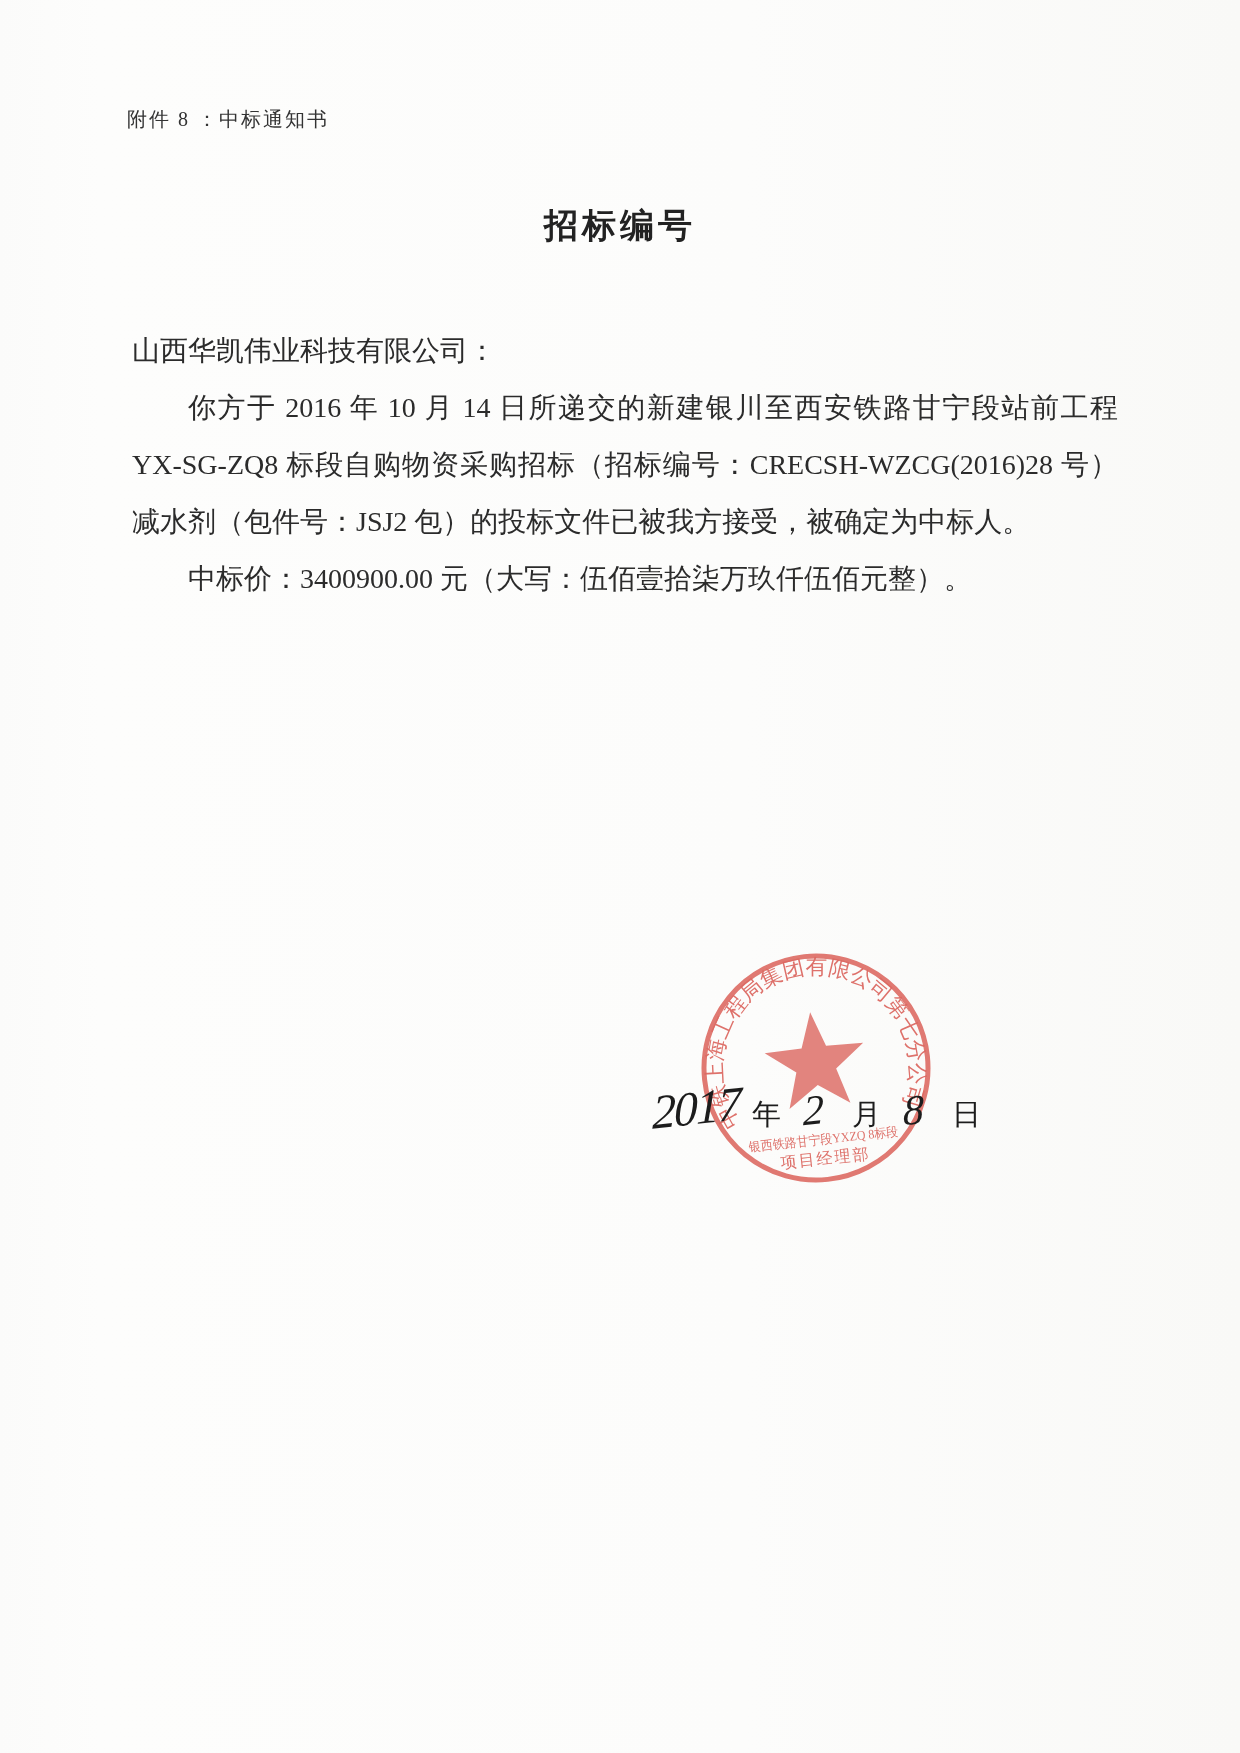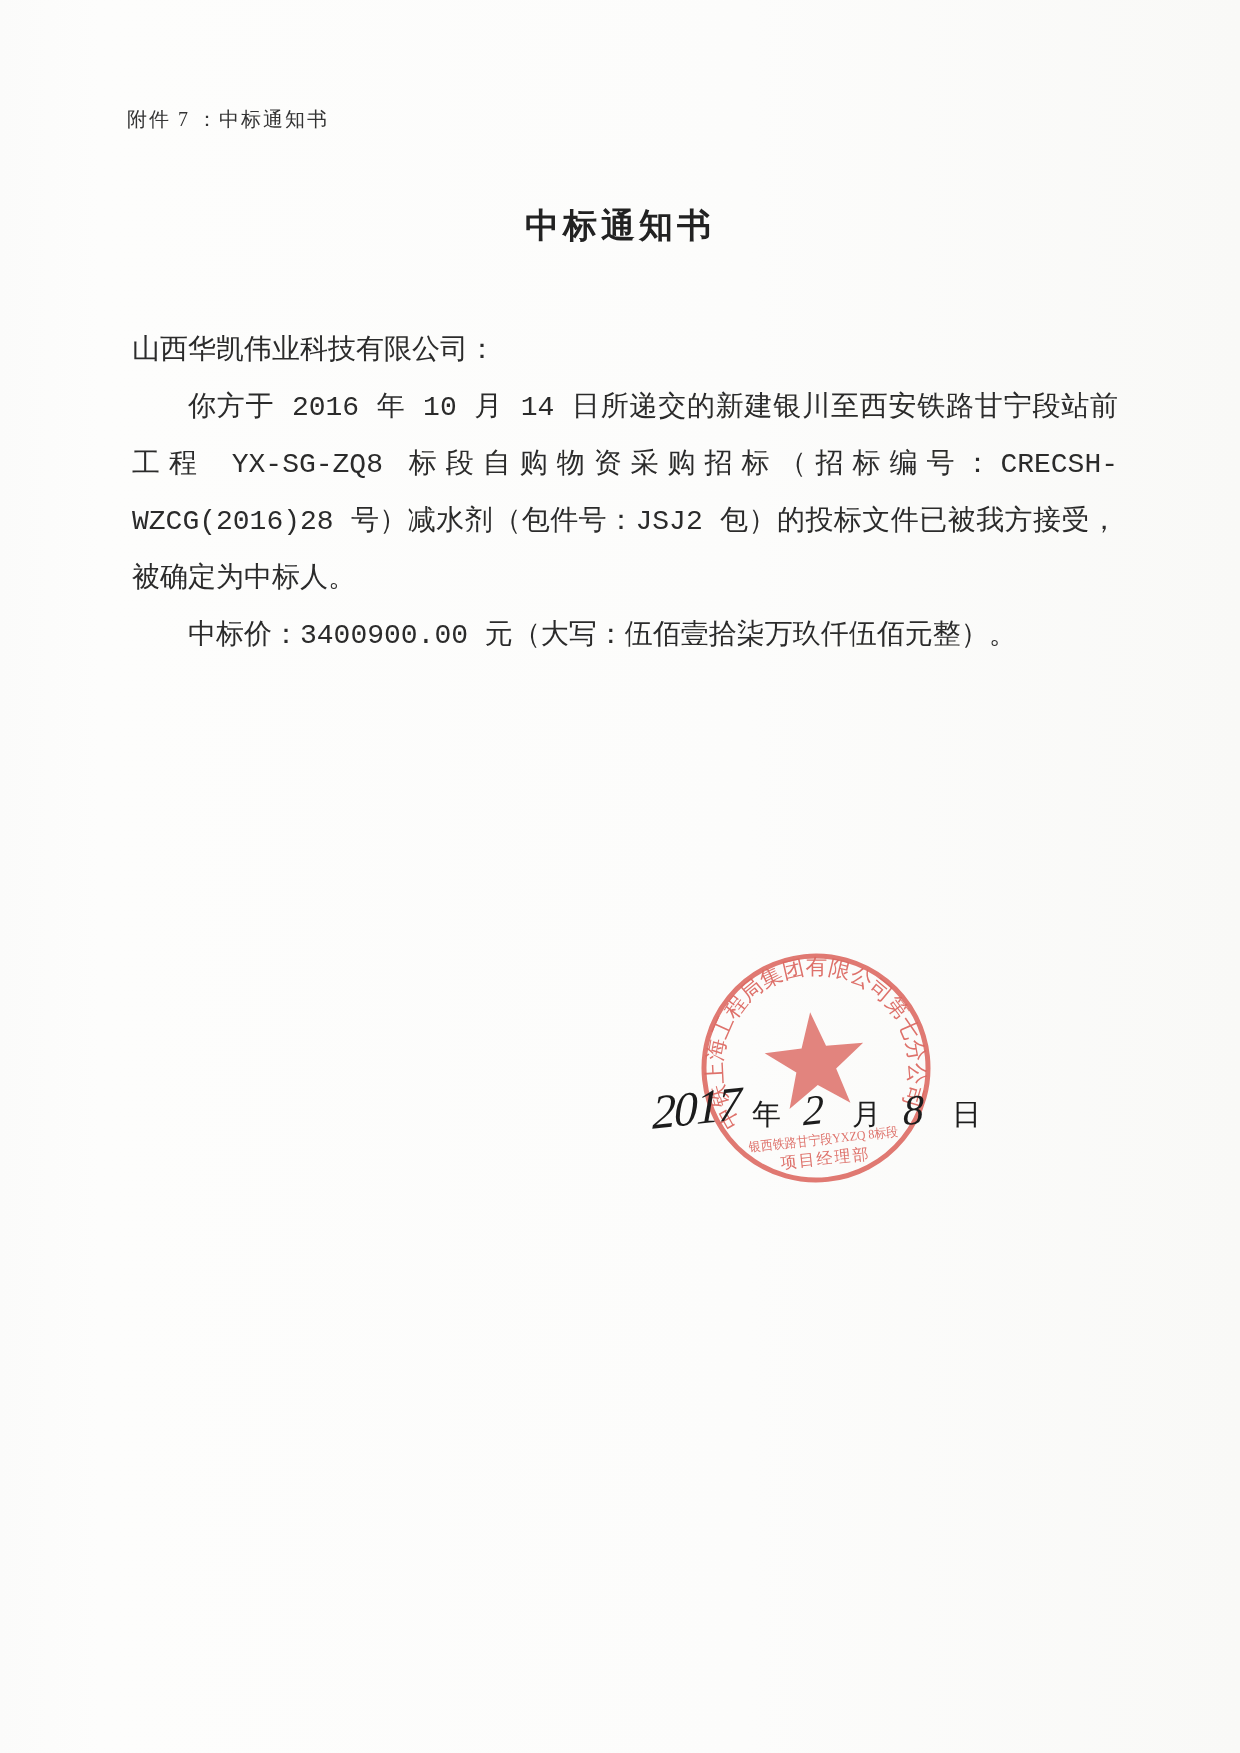--- a/index.html
+++ b/index.html
@@ -20,21 +20,21 @@
     position:absolute; left:0; right:0; top:203px;
     margin:0; text-align:center;
     font-size:34px; font-weight:700; letter-spacing:4px;
     color:#222;
   }
   .body {
     position:absolute; left:132px; top:322px; width:986px;
     font-size:28px; line-height:57px;
     text-align:justify; color:#2b2b2b;
   }
-  .body p { margin:0;font-family:Liberation Mono, monospace; }
+  .body p { margin:0; }
   .body p.indent { text-indent:2em; }
   .stamp {
     position:absolute; left:696px; top:948px;
     width:240px; height:240px;
     transform:rotate(-6deg);
     opacity:0.88;
     z-index:2;
   }
   .date-line {
     position:absolute; left:652px; top:1080px;
@@ -51,23 +51,23 @@
   .dl { font-size:29px; }
   .ml-s { margin-left:12px; }
   .ml-m { margin-left:22px; }
   .ml-l { margin-left:28px; }
 </style>
 </head>
 <body>
 
 <div class="page">
 
-  <div class="attachment">附件 7 ：中标通知书</div>
+  <div class="attachment">附件 8 ：中标通知书</div>
 
-  <h1 class="title">中标通知书</h1>
+  <h1 class="title">招标编号</h1>
 
   <div class="body">
     <p>山西华凯伟业科技有限公司：</p>
     <p class="indent">你方于 2016 年 10 月 14 日所递交的新建银川至西安铁路甘宁段站前工程 YX-SG-ZQ8 标段自购物资采购招标（招标编号：CRECSH-WZCG(2016)28 号）减水剂（包件号：JSJ2 包）的投标文件已被我方接受，被确定为中标人。</p>
     <p class="indent">中标价：3400900.00 元（大写：伍佰壹拾柒万玖仟伍佰元整）。</p>
   </div>
 
   <div class="stamp">
     <svg viewBox="0 0 240 240" width="240" height="240" xmlns="http://www.w3.org/2000/svg">
       <defs>

